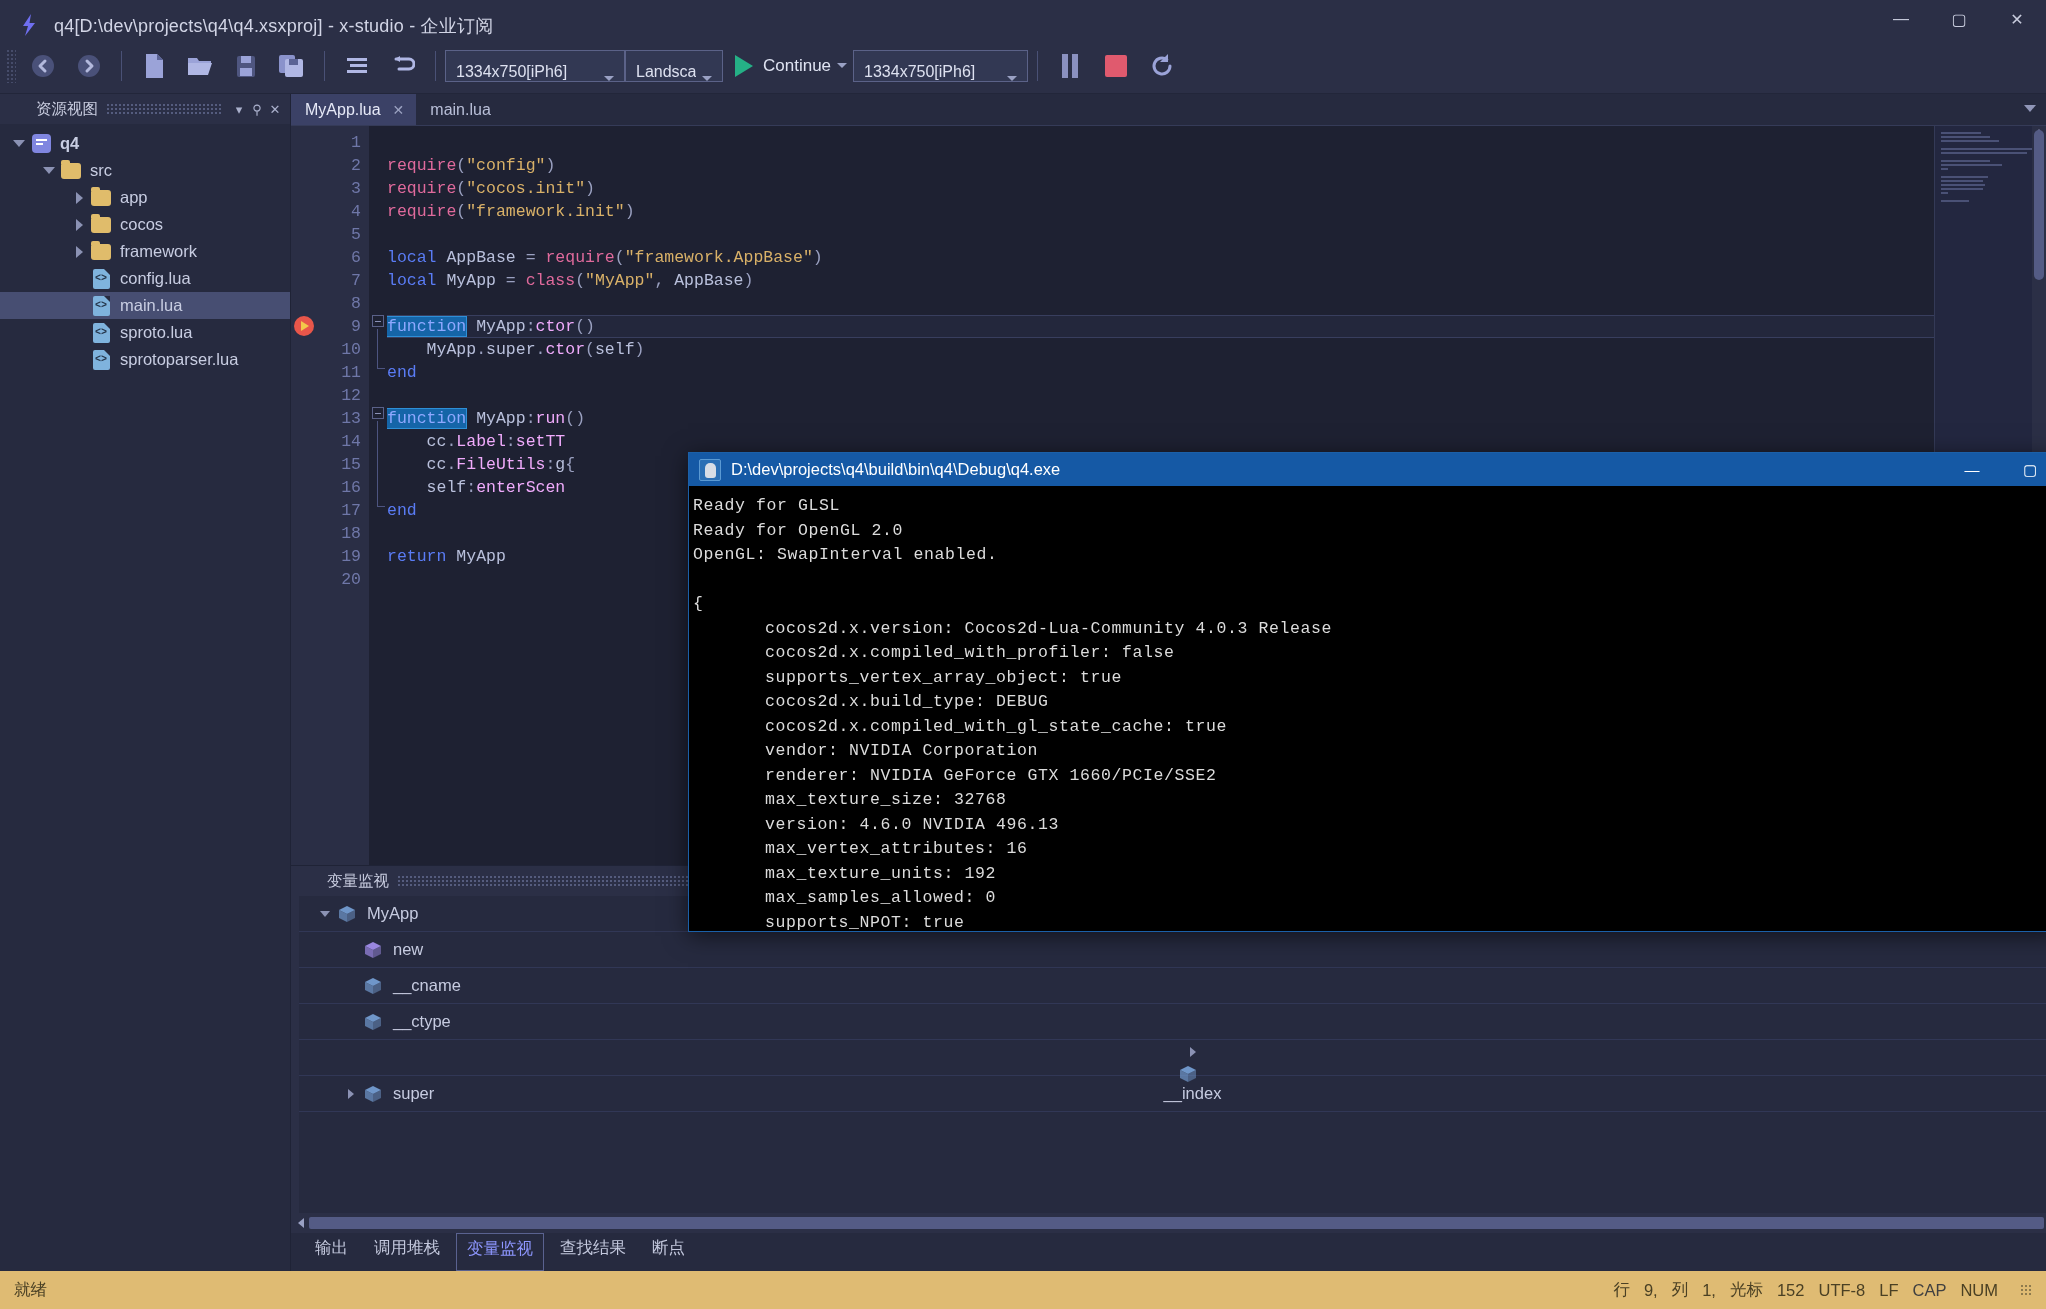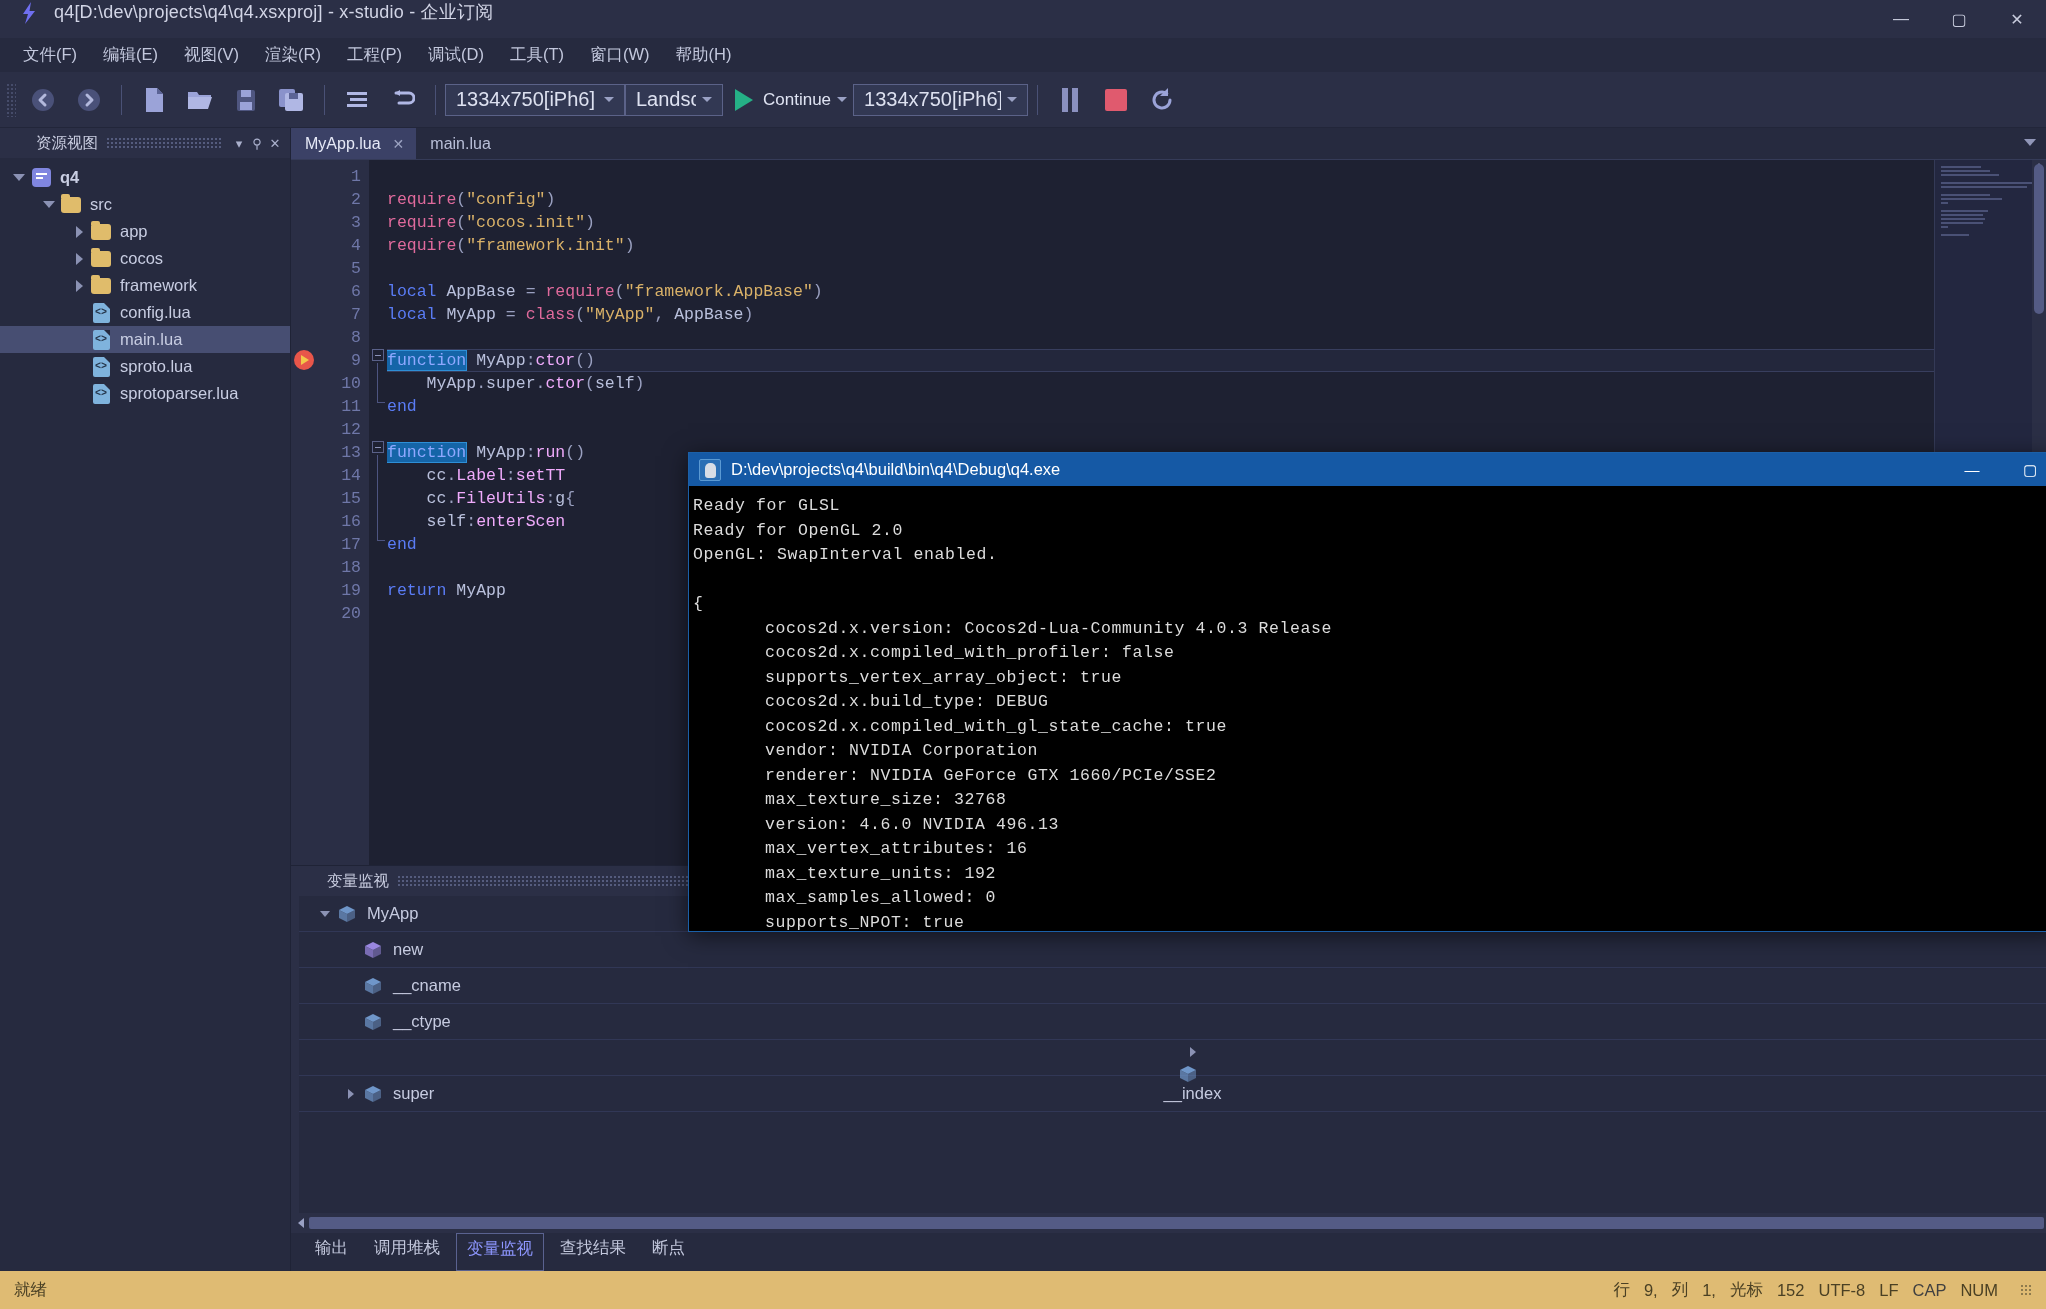--- a/index.html
+++ b/index.html
@@ -13,21 +13,21 @@
     position: relative;
     width: 2046px; height: 1309px;
     background: #262a3f;
     display: flex; flex-direction: column;
   }
 
   
   .titlebar {
     height: 38px; flex: 0 0 38px;
     background: #2b2f46;
-    display: flex; align-items: flex-start;
+    display: flex; align-items: flex-end;
     padding-left: 16px;
     position: relative;
   }
   .logo-bolt { width: 26px; height: 26px; flex: 0 0 26px; position: relative; }
   .logo-bolt svg { display:block; }
   .title-text {
     margin-left: 12px;
     color: #d2d5e6; font-size: 18px; letter-spacing: .2px;
     white-space: nowrap;
   }
@@ -63,22 +63,22 @@
     background-size: 4px 4px; opacity: .85; }
   .tb-btn {
     width: 42px; height: 42px;
     display: flex; align-items: center; justify-content: center;
     margin: 0 2px;
   }
   .tb-sep { width: 1px; height: 30px; background: #4a5176; margin: 0 9px; }
   .combo {
     height: 32px; background: #323853; border: 1px solid #5c6punk;
     border: 1px solid #5b6288;
-    display: flex; align-items: center;
-    color: #dde1f0; font-size: 20px;
+    display: flex; align-items: flex-end;
+    color: #dde1f0; font-size: 16px;
     padding: 0 4px 0 10px;
     white-space: nowrap;
   }
   .combo .cb-val { flex: 1; overflow: hidden; }
   .caret-sm {
     width: 0; height: 0; margin: 0 6px;
     border-left: 5px solid transparent; border-right: 5px solid transparent;
     border-top: 5px solid #9aa1c4;
   }
   .combo-a { width: 180px; }
@@ -286,31 +286,20 @@
         </svg>
     </span>
     <span class="title-text">q4[D:\dev\projects\q4\q4.xsxproj] -  x-studio - 企业订阅</span>
     <div class="win-ctrls">
       <div class="win-btn">—</div>
       <div class="win-btn">▢</div>
       <div class="win-btn close">✕</div>
     </div>
   </div>
 
-  <div class="menubar">
-    <div class="menu-item">文件(F)</div>
-    <div class="menu-item">编辑(E)</div>
-    <div class="menu-item">视图(V)</div>
-    <div class="menu-item">渲染(R)</div>
-    <div class="menu-item">工程(P)</div>
-    <div class="menu-item">调试(D)</div>
-    <div class="menu-item">工具(T)</div>
-    <div class="menu-item">窗口(W)</div>
-    <div class="menu-item">帮助(H)</div>
-  </div>
 
   <div class="toolbar">
     <div class="grip"></div>
 
     <div class="tb-btn">
       <svg width="26" height="26" viewBox="0 0 26 26">
           <circle cx="13" cy="13" r="11" fill="#4a5179"></circle>
           <path d="M15 8 L10 13 L15 18" stroke="#b3b9dd" stroke-width="3" fill="none" stroke-linecap="round" stroke-linejoin="round"></path>
         </svg>
     </div>

